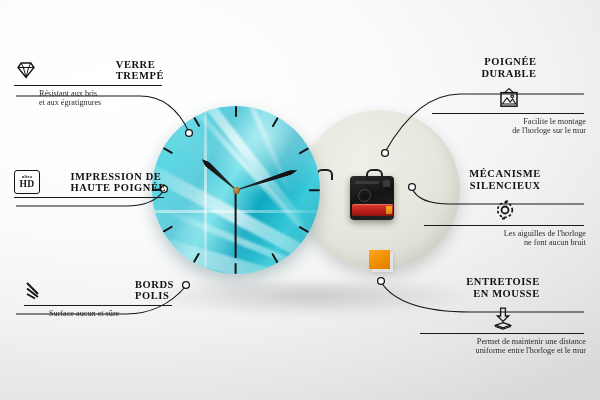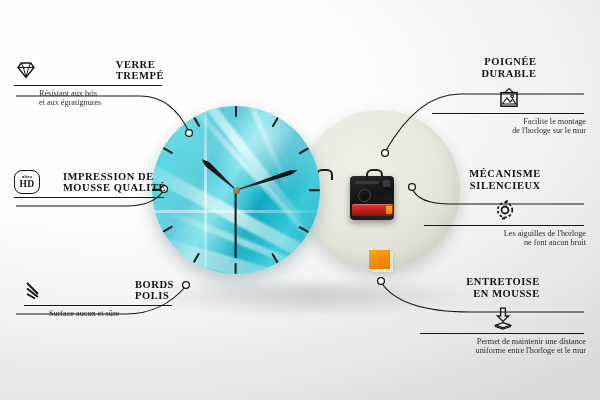--- a/index.html
+++ b/index.html
@@ -107,21 +107,21 @@
   #callout-poignee      {left:432px;top:56px;  width:154px;}
   #callout-mecanisme    {left:424px;top:168px; width:162px;}
   #callout-entretoise   {left:420px;top:276px; width:166px;}
   #callout-verre .co-rule{width:148px;}
   #callout-impression .co-rule{width:150px;}
   #callout-bords .co-rule{width:148px;}
   #callout-poignee .co-rule{width:152px;}
   #callout-mecanisme .co-rule{width:160px;}
   #callout-entretoise .co-rule{width:164px;}
 
-  .hd-box{width:24px;height:22px;border:1.6px solid #141414;border-radius:8px;
+  .hd-box{width:24px;height:22px;border:1.6px solid #141414;border-radius:3px;
       display:flex;flex-direction:column;align-items:center;justify-content:center;}
   .hd-u{font-size:4.4px;font-weight:bold;letter-spacing:.2px;line-height:4.4px;color:#141414;}
   .hd-t{font-size:9.6px;font-weight:bold;line-height:10px;color:#141414;letter-spacing:.3px;}
 </style>
 </head>
 <body>
 
 <div id="stage">
 
   <div id="product">
@@ -242,21 +242,21 @@
   </div>
 
   <div class="callout left" id="callout-impression">
     <div class="co-head">
       <span class="ico">
         <span class="hd-box">
           <span class="hd-u">ultra</span>
           <span class="hd-t">HD</span>
         </span>
       </span>
-      <span class="co-title"><span>IMPRESSION DE</span><br><span>MOUSSE QUALITÉ</span></span>
+      <span class="co-title"><span>IMPRESSION DE</span><br><span>HAUTE POIGNÉE</span></span>
     </div>
     <div class="co-rule"></div>
   </div>
 
   <div class="callout left" id="callout-bords">
     <div class="co-head">
       <span class="ico">
         <svg viewBox="0 0 24 24" fill="none" stroke="#141414" stroke-width="1.9">
           <path d="M3 5 L14 16"></path>
           <path d="M3 10.5 L14 19"></path>

